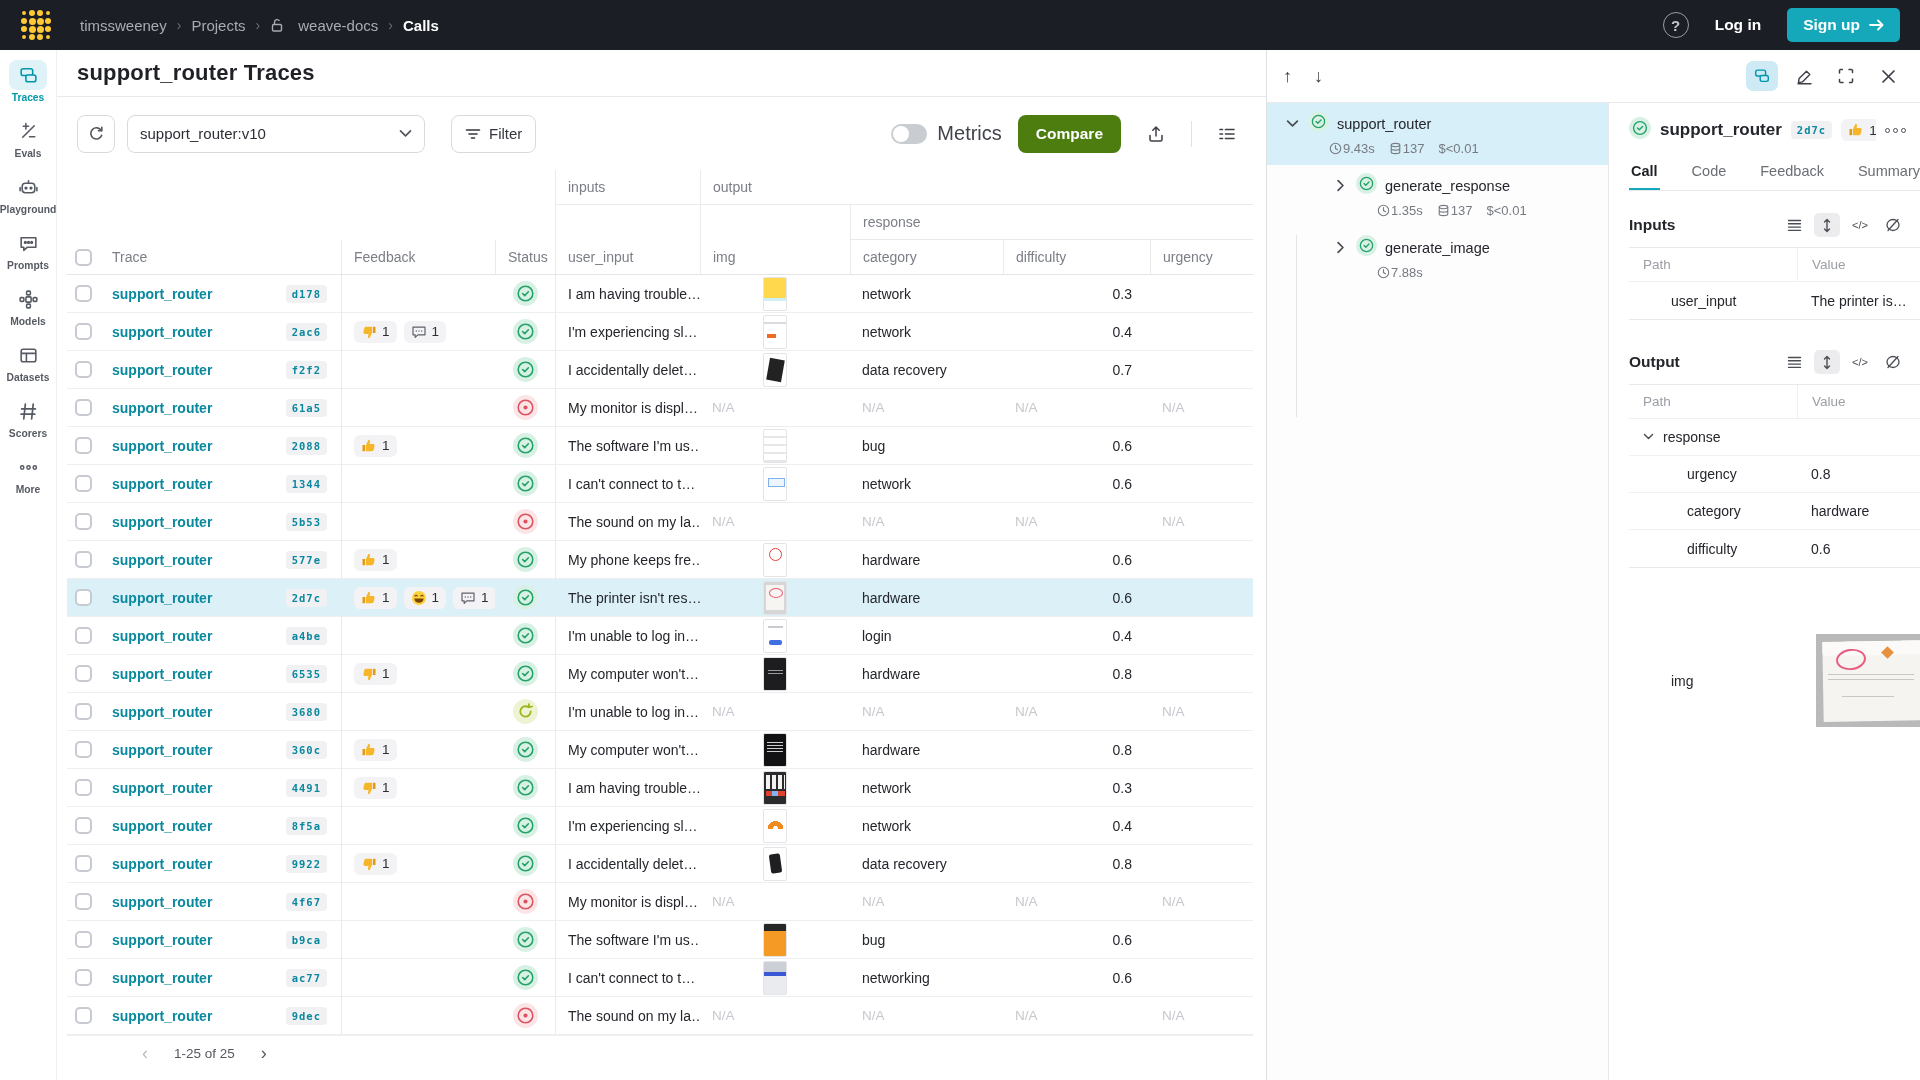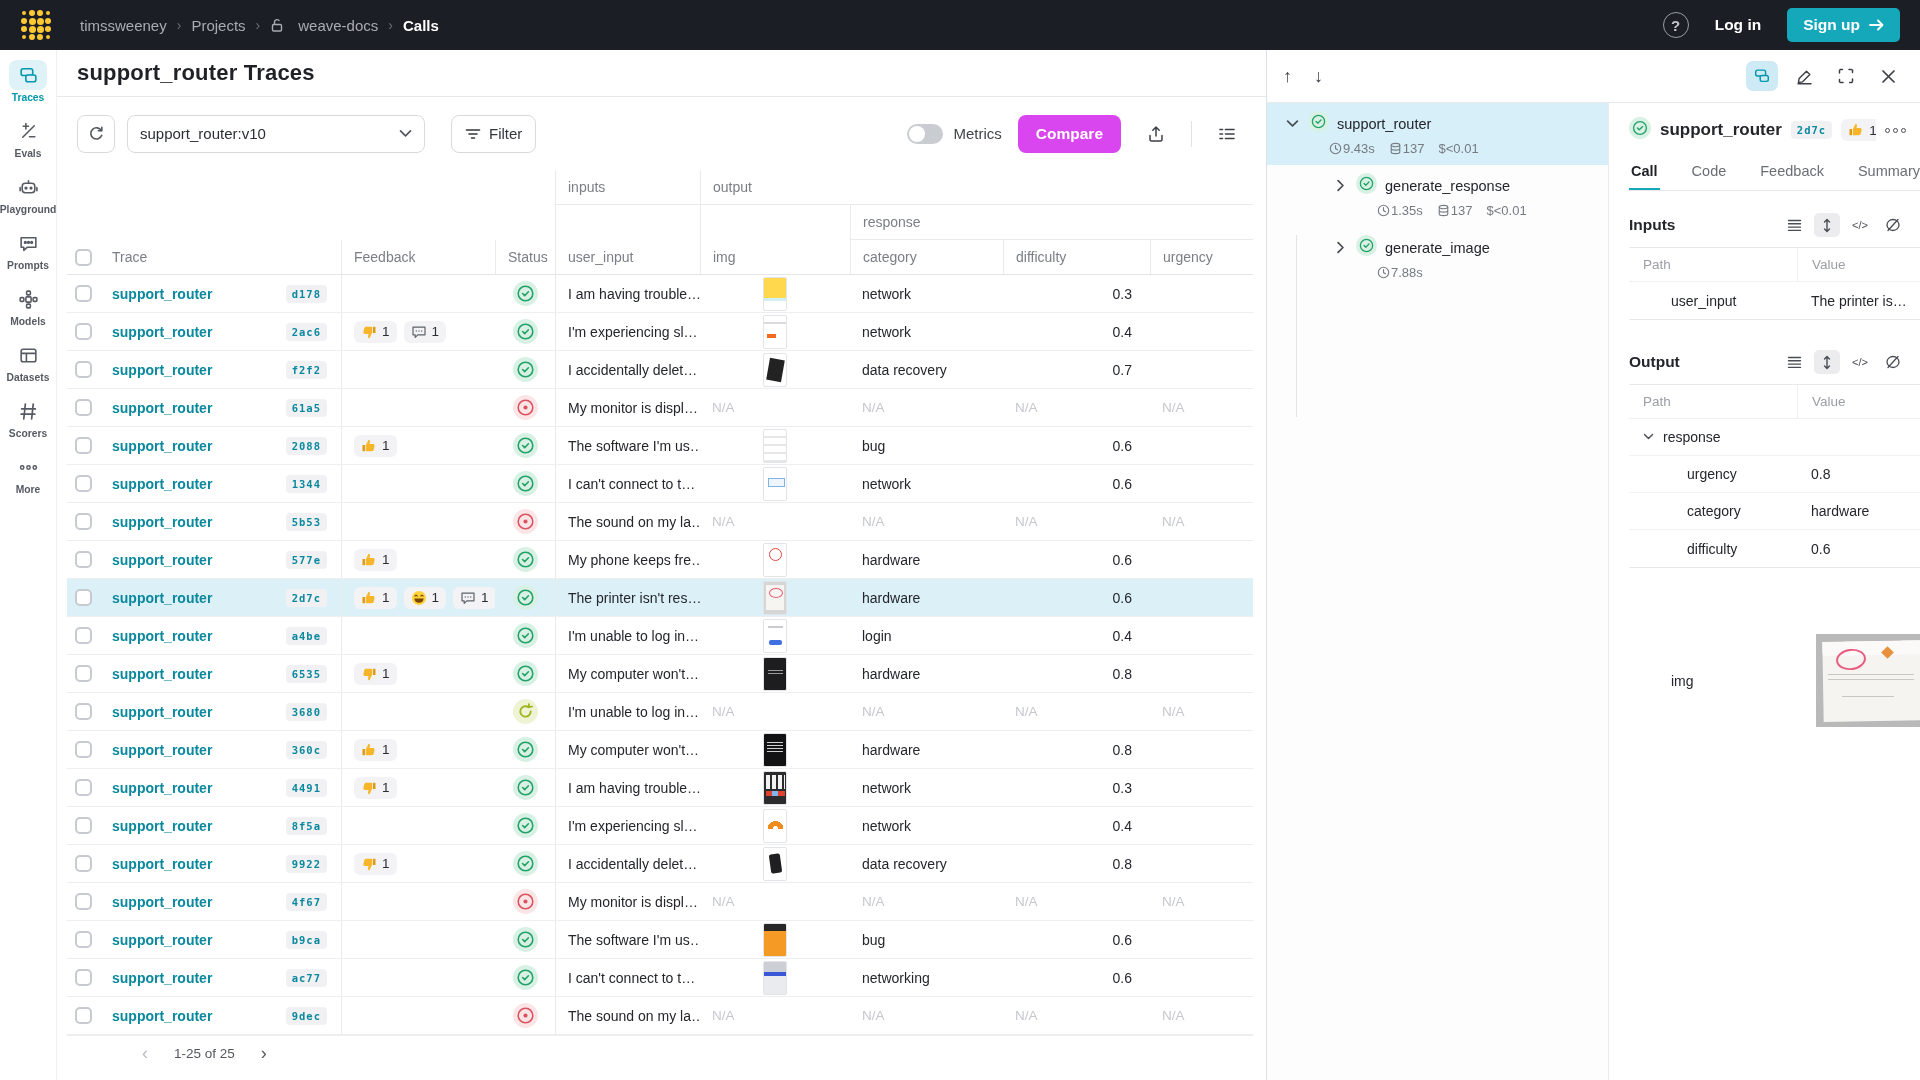--- a/index.html
+++ b/index.html
@@ -38,22 +38,22 @@
   .page-title { font-size:22px; font-weight:700; color:#1f2127; letter-spacing:.2px; }
   .toolbar { height:73px; display:flex; align-items:center; padding:0 20px; gap:12px; }
   .tbtn { height:38px; border:1px solid #d8dade; border-radius:8px; background:#fff; display:flex; align-items:center;
     justify-content:center; gap:8px; font-size:15px; color:#33363d; padding:0 13px; font-family:inherit; }
   .tbtn.icon-only { width:38px; padding:0; }
   .version-select { width:298px; height:38px; border:1px solid #d8dade; border-radius:8px; display:flex; align-items:center;
     padding:0 12px; font-size:15px; color:#2b2e34; justify-content:space-between; cursor:pointer; }
   .toolbar-right { margin-left:auto; display:flex; align-items:center; gap:16px; }
   .switch { width:36px; height:20px; border-radius:10px; background:#c9ccd1; position:relative; cursor:pointer; }
   .switch .knob { position:absolute; left:2px; top:2px; width:16px; height:16px; border-radius:50%; background:#fff; }
-  .metrics-lb { font-size:15px; color:#41444b; margin-left:-6px; }
-  .compare { height:38px; border:none; border-radius:8px; background:#d946ef; color:#fff; font-weight:700;
+  .metrics-lb { font-size:20px; color:#41444b; margin-left:-6px; }
+  .compare { height:38px; border:none; border-radius:8px; background:#4d7c0f; color:#fff; font-weight:700;
     font-size:15.5px; padding:0 18px; font-family:inherit; }
   .vdiv { width:1px; height:26px; background:#e1e2e6; }
 
   
   .grid { margin-left:10px; width:1186px; font-size:14px; }
   .hrow { display:grid; grid-template-columns:33px 241px 154px 60px 145px 150px 153px 147px 103px; }
   .gcell { color:#7b7e86; padding:9px 12px; border-left:1px solid #e9eaec; border-bottom:1px solid #e9eaec; }
   .blank { border:none; }
   .hcol { color:#7b7e86; padding:9px 12px; border-left:1px solid #e9eaec; white-space:nowrap; overflow:hidden; }
   .hcol.first { border-left:none; padding-left:6px; }

